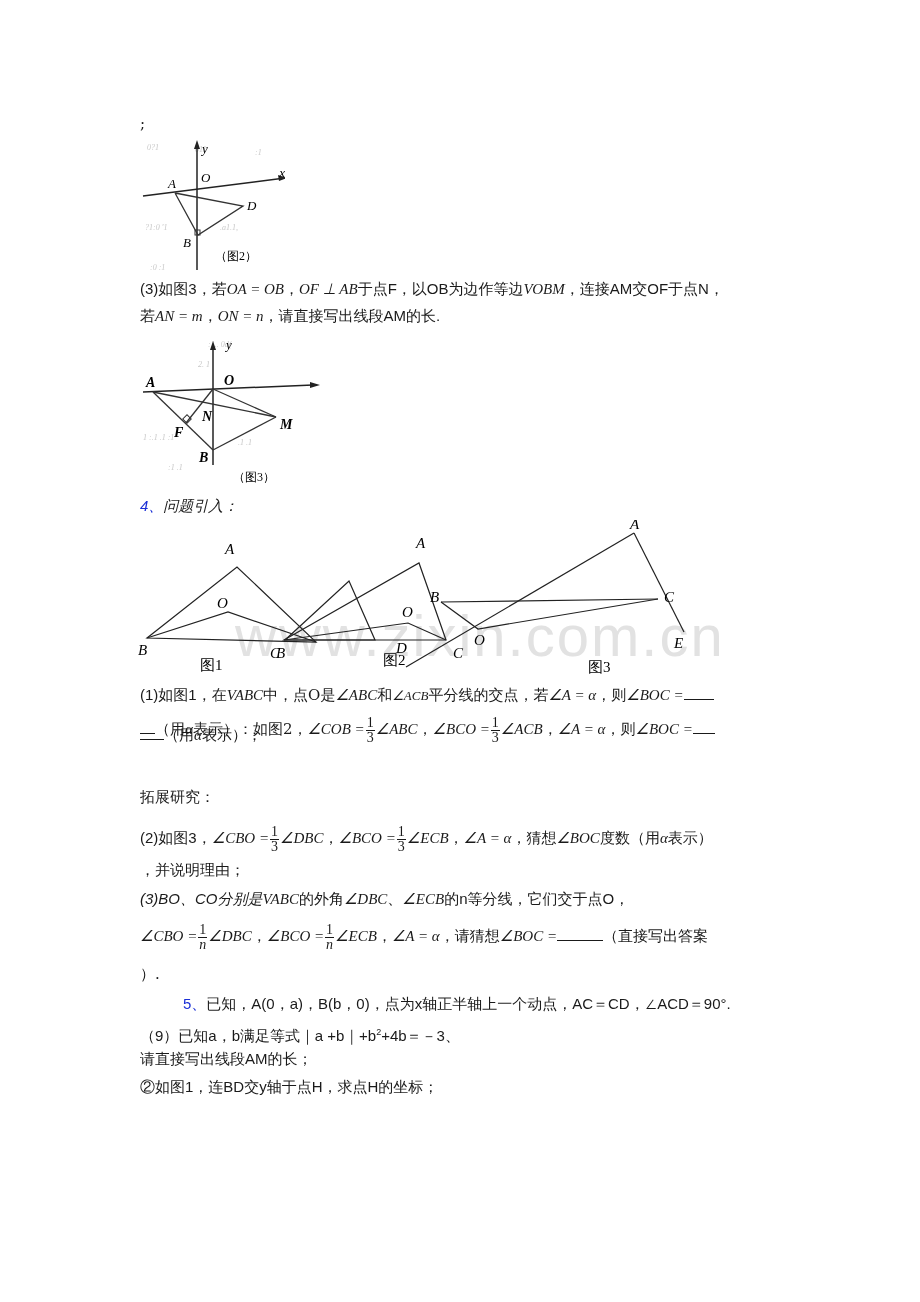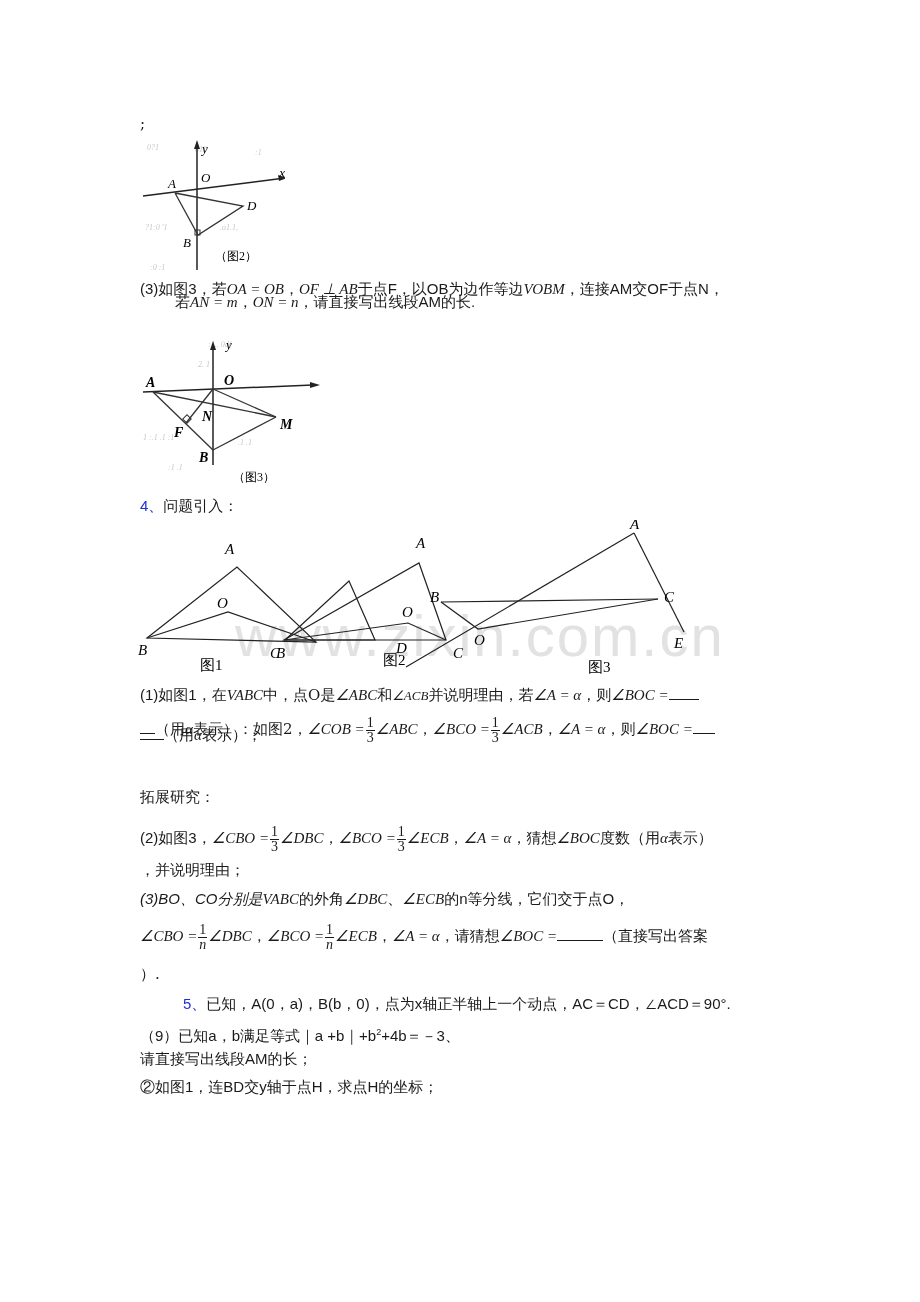--- a/index.html
+++ b/index.html
@@ -47,21 +47,21 @@
     <text x="33" y="58" font-size="13">A</text>
     <text x="48" y="117" font-size="13">B</text>
     <text x="112" y="80" font-size="13">D</text>
     <text x="80" y="130" font-size="12" class="cap">（图2）</text>
   </svg>
 </div>
 
 <div class="line" style="top:279px;">
   <span class="sans">(3)如图3，若</span><span class="it">OA = OB</span><span>，</span><span class="it">OF ⊥ AB</span><span class="sans">于点F，以OB为边作等边</span><span class="it">VOBM</span><span class="sans">，连接AM交OF于点N，</span>
 </div>
-<div class="line" style="top:292px;margin-left:35px;">
+<div class="line" style="top:306px;">
   <span>若</span><span class="it">AN = m</span><span>，</span><span class="it">ON = n</span><span class="sans">，请直接写出线段AM的长.</span>
 </div>
 
 <div class="abs fig" style="left:138px;top:335px;width:190px;height:150px;">
   <svg width="190" height="150" viewBox="0 0 190 150">
     <text class="noise" x="70" y="12">:1.. 0d(</text>
       <text class="noise" x="60" y="32">2. 1</text>
     <text class="noise" x="5" y="105">1 :.1 .1 :1</text>
       <text class="noise" x="100" y="110">.1 .1</text>
     <text class="noise" x="30" y="135">:1 .1</text>
@@ -79,21 +79,21 @@
     <text x="8" y="52" font-size="14" font-weight="bold">A</text>
     <text x="86" y="50" font-size="14" font-weight="bold">O</text>
     <text x="64" y="86" font-size="14" font-weight="bold">N</text>
     <text x="36" y="102" font-size="14" font-weight="bold">F</text>
     <text x="142" y="94" font-size="14" font-weight="bold">M</text>
     <text x="61" y="127" font-size="14" font-weight="bold">B</text>
     <text x="95" y="146" font-size="12" class="cap">（图3）</text>
   </svg>
 </div>
 
-<div class="line" style="top:496px;">
+<div class="line" style="top:496px;font-style:italic;">
   <span class="num">4、</span><span>问题引入：</span>
 </div>
 
 <div class="abs fig" style="left:130px;top:520px;width:700px;height:160px;">
   <svg width="700" height="160" viewBox="0 0 700 160">
 
     <g>
       <polygon points="17,118 107,47 186,122" fill="none" stroke="#222" stroke-width="1.2"></polygon>
       <polyline points="17,118 98,92 186,122" fill="none" stroke="#222" stroke-width="1.2"></polyline>
       <text x="95" y="34" font-size="15">A</text>
@@ -124,21 +124,21 @@
       <text x="534" y="82" font-size="15">C</text>
       <text x="344" y="125" font-size="15">O</text>
       <text x="266" y="133" font-size="15">D</text>
       <text x="544" y="128" font-size="15">E</text>
       <text x="458" y="152" font-size="15" class="cap">图3</text>
     </g>
   </svg>
 </div>
 
 <div class="line" style="top:685px;">
-  <span class="sans">(1)如图1，在</span><span class="it">VABC</span><span>中，点O是</span><span class="it">∠ABC</span><span>和</span><span class="it" style="font-size:13px">∠ACB</span><span>并说明理由，若</span><span class="it">∠A = α</span><span>，则</span><span class="it">∠BOC =</span><span class="blank" style="width:30px"></span>
+  <span class="sans">(1)如图1，在</span><span class="it">VABC</span><span>中，点O是</span><span class="it">∠ABC</span><span>和</span><span class="it" style="font-size:13px">∠ACB</span><span>平分线的交点，若</span><span class="it">∠A = α</span><span>，则</span><span class="it">∠BOC =</span><span class="blank" style="width:30px"></span>
 </div>
 <div class="line" style="top:712px;line-height:34px;">
   <span class="blank" style="width:15px"></span><span>（用</span><span class="it">α</span><span>表示）：如图2，</span><span class="it">∠COB =</span><span class="frac"><span class="n">1</span><span class="d">3</span></span><span class="it">∠ABC</span><span>，</span><span class="it">∠BCO =</span><span class="frac"><span class="n">1</span><span class="d">3</span></span><span class="it">∠ACB</span><span>，</span><span class="it">∠A = α</span><span>，则</span><span class="it">∠BOC =</span><span class="blank" style="width:22px"></span>
 </div>
 <div class="line" style="top:725px;">
   <span class="blank" style="width:24px"></span><span>（用</span><span class="it">α</span><span>表示）；</span>
 </div>
 
 <div class="line" style="top:787px;">拓展研究：</div>
 

